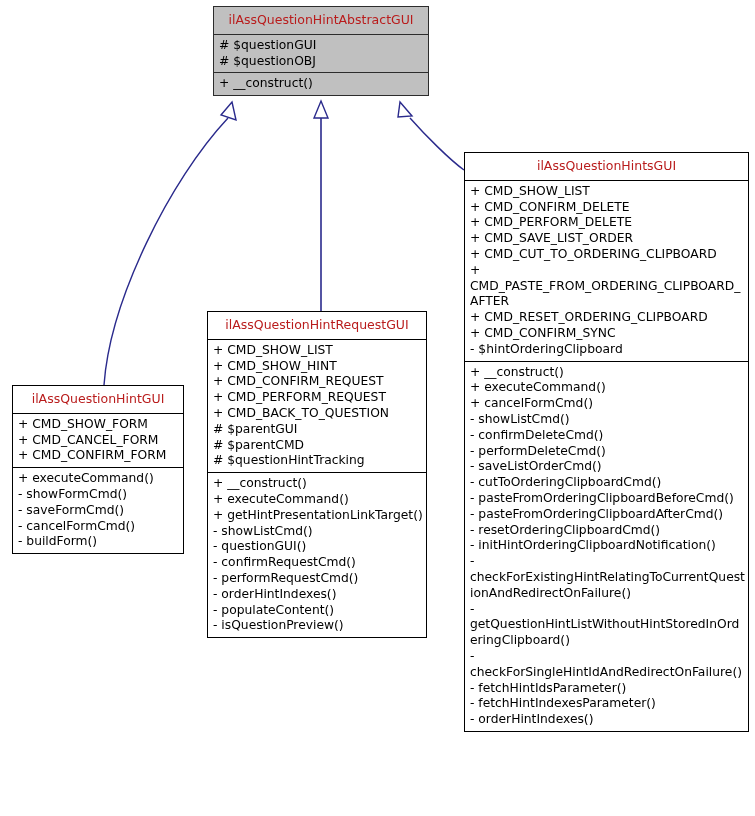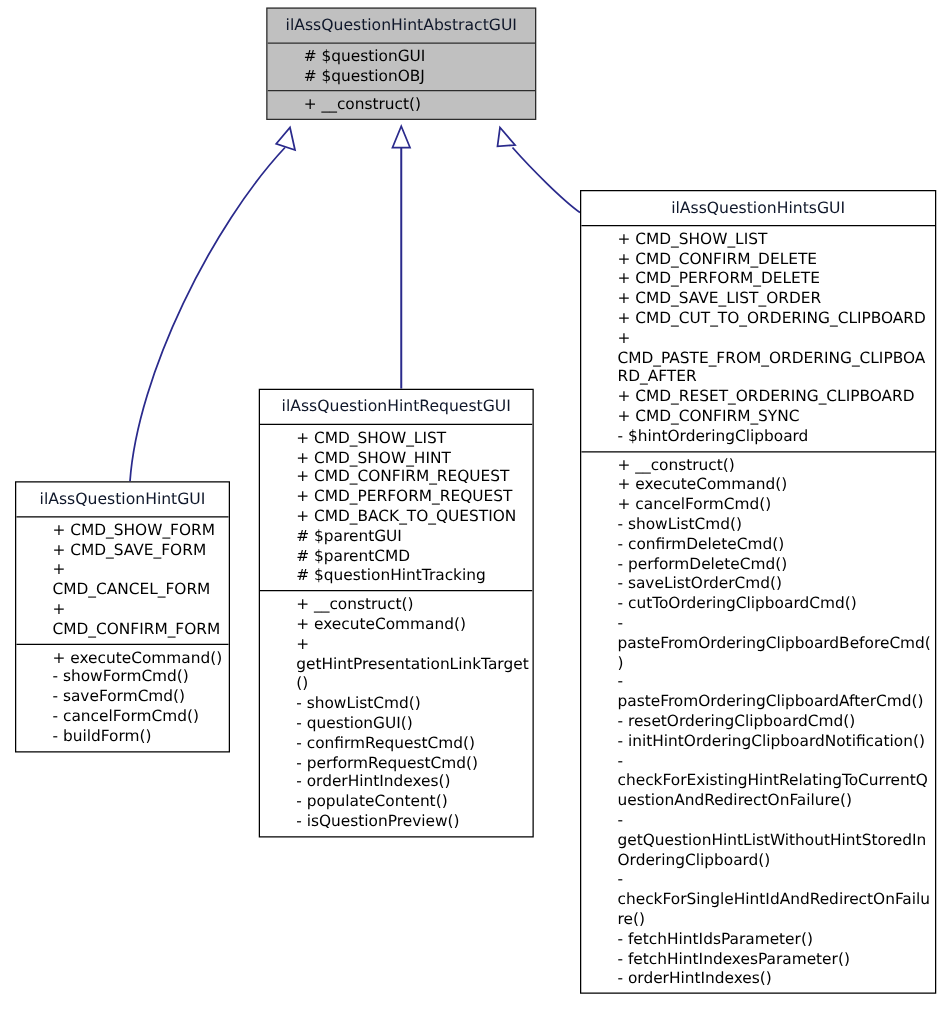--- a/index.html
+++ b/index.html
@@ -35,21 +35,21 @@
     background: #ffffff;
     overflow: hidden;
   }
   .uml-class.abstract {
     background: #c0c0c0;
     border: 1px solid #2c2c2c;
   }
   .class-title {
     text-align: center;
     font-size: 12.5px;
-    color: #0f172a;
+    color: #b91c1c;
     line-height: 1.35;
     padding: 5px 4px 5px 4px;
     box-sizing: border-box;
     white-space: nowrap;
   }
   .sep {
     height: 0;
     border-top: 1px solid #000000;
     margin: 0;
   }
@@ -61,21 +61,20 @@
     margin: 0;
     padding: 3px 0 3px 0;
   }
   .member-list li {
     font-size: 12.3px;
     color: #000000;
     line-height: 1.285;
     padding: 0 3px 0 5px;
     white-space: normal;
     word-break: break-word;
-    margin-left: 24px;
   }
   
   #class-abstract { left: 213px; top: 6px; width: 216px; }
   #class-abstract .class-title { font-size: 12.5px; }
   #class-hints   { left: 464px; top: 152px; width: 285px; }
   #class-request { left: 207px; top: 311px; width: 220px; }
   #class-hint    { left: 12px;   top: 385px; width: 172px; }
 </style>
 </head>
 <body>
@@ -176,21 +175,20 @@
       <li>- populateContent()</li>
       <li>- isQuestionPreview()</li>
     </ul>
   </div>
 
   <div class="uml-class" id="class-hint">
     <div class="class-title">ilAssQuestionHintGUI</div>
     <div class="sep"></div>
     <ul class="member-list">
       <li>+ CMD_SHOW_FORM</li>
-      <li>+ CMD_SAVE_FORM</li>
       <li>+ CMD_CANCEL_FORM</li>
       <li>+ CMD_CONFIRM_FORM</li>
     </ul>
     <div class="sep"></div>
     <ul class="member-list">
       <li>+ executeCommand()</li>
       <li>- showFormCmd()</li>
       <li>- saveFormCmd()</li>
       <li>- cancelFormCmd()</li>
       <li>- buildForm()</li>

